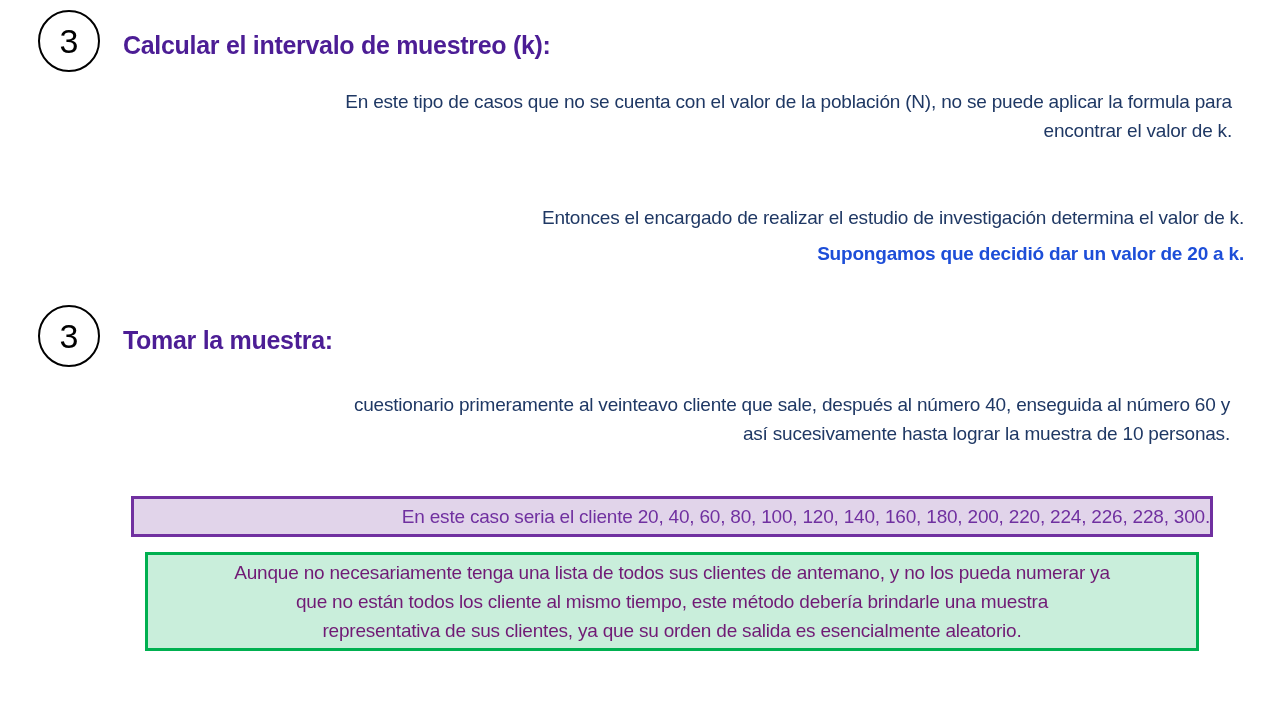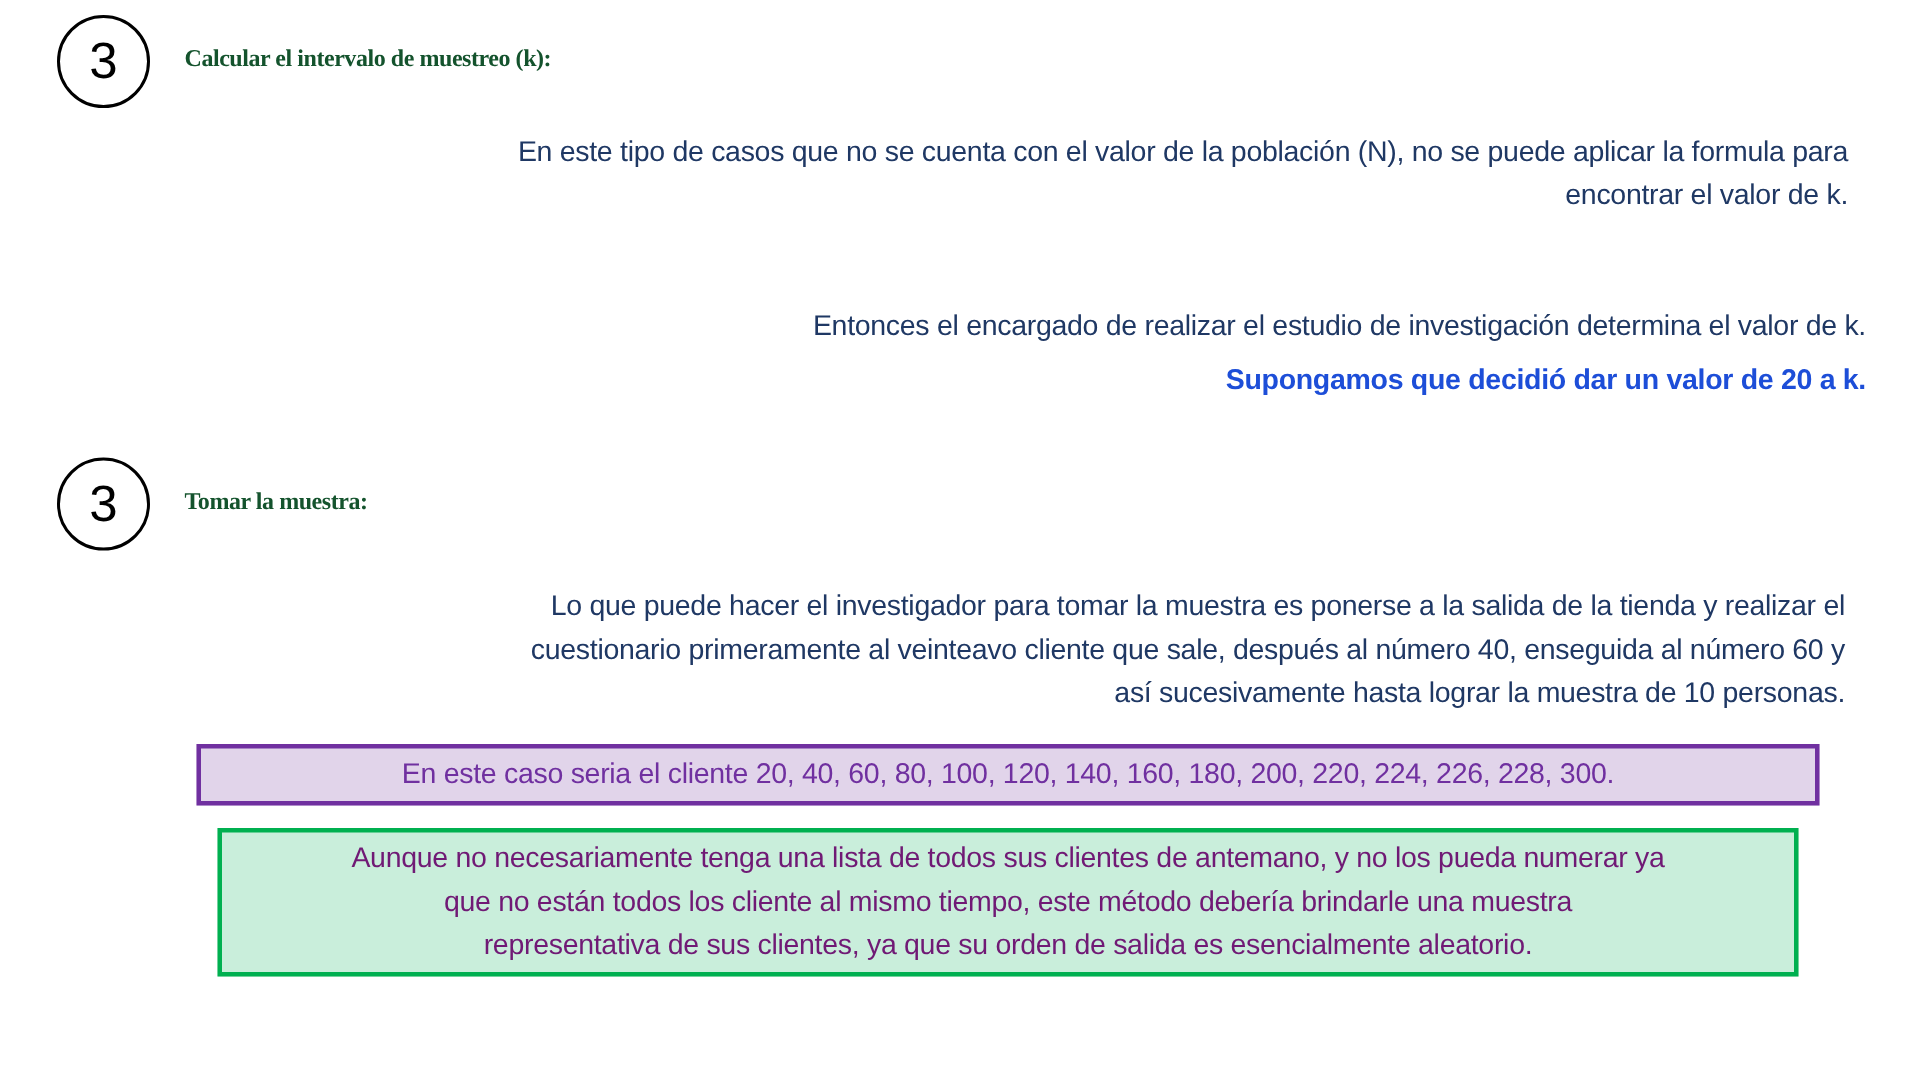--- a/index.html
+++ b/index.html
@@ -23,25 +23,24 @@
       box-sizing: border-box;
       display: flex;
       align-items: center;
       justify-content: center;
       font-size: 34px;
       color: #000000;
       line-height: 1;
     }
     .step-title {
       position: absolute;
-      font-size: 16px;
+      font-size: 25px;
       font-weight: bold;
-      color: #14532d;
+      color: #4c1d95;
       letter-spacing: -0.3px;
-      font-family: Liberation Serif, serif;
     }
     .para {
       position: absolute;
       text-align: right;
       font-size: 19px;
       color: #1f3864;
       line-height: 29px;
       letter-spacing: -0.2px;
     }
     .para.purple {
@@ -52,21 +51,21 @@
       position: absolute;
       left: 131px;
       top: 496px;
       width: 1082px;
       height: 41px;
       box-sizing: border-box;
       background: #e1d4ea;
       border: 3px solid #7030a0;
       display: flex;
       align-items: center;
-      justify-content: center;
+      justify-content: flex-end;
       color: #7030a0;
       font-size: 19px;
       letter-spacing: -0.2px;
     }
     .box-green {
       position: absolute;
       left: 145px;
       top: 552px;
       width: 1054px;
       height: 99px;
@@ -96,21 +95,20 @@
 </div>
 
 <div class="para" style="left:100px; top:175px; width:1144px;margin-top:28px;">Entonces el encargado de realizar el estudio de investigación determina el valor de k.</div>
 
 <div class="para purple" style="left:100px; top:239px; width:1144px;">Supongamos que decidió dar un valor de 20 a k.</div>
 
 <div class="step-circle" style="left:38px; top:305px;">3</div>
 <div class="step-title" style="left:123px; top:326px;">Tomar la muestra:</div>
 
 <div class="para" style="left:100px; top:390px; width:1130px;">
-  <div>Lo que puede hacer el investigador para tomar la muestra es ponerse a la salida de la tienda y realizar el</div>
   <div>cuestionario primeramente al veinteavo cliente que sale, después al número 40, enseguida al número 60 y</div>
   <div>así sucesivamente hasta lograr la muestra de 10 personas.</div>
 </div>
 
 <div class="box-purple">
   <span>En este caso seria el cliente 20, 40, 60, 80, 100, 120, 140, 160, 180, 200, 220, 224, 226, 228, 300.</span>
 </div>
 
 <div class="box-green">
   <div>

